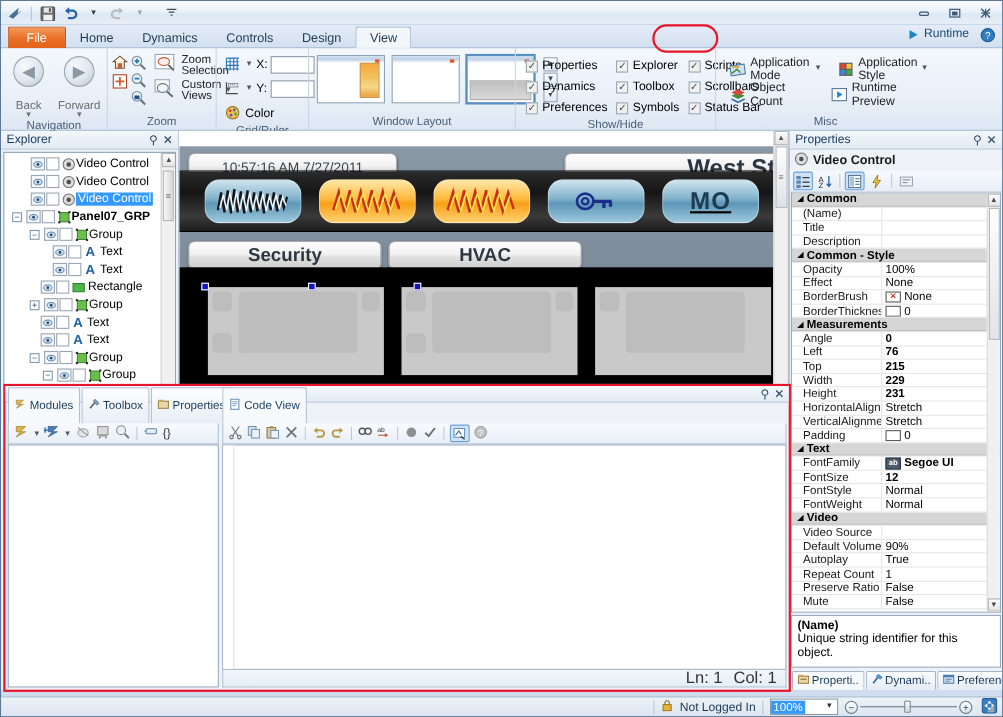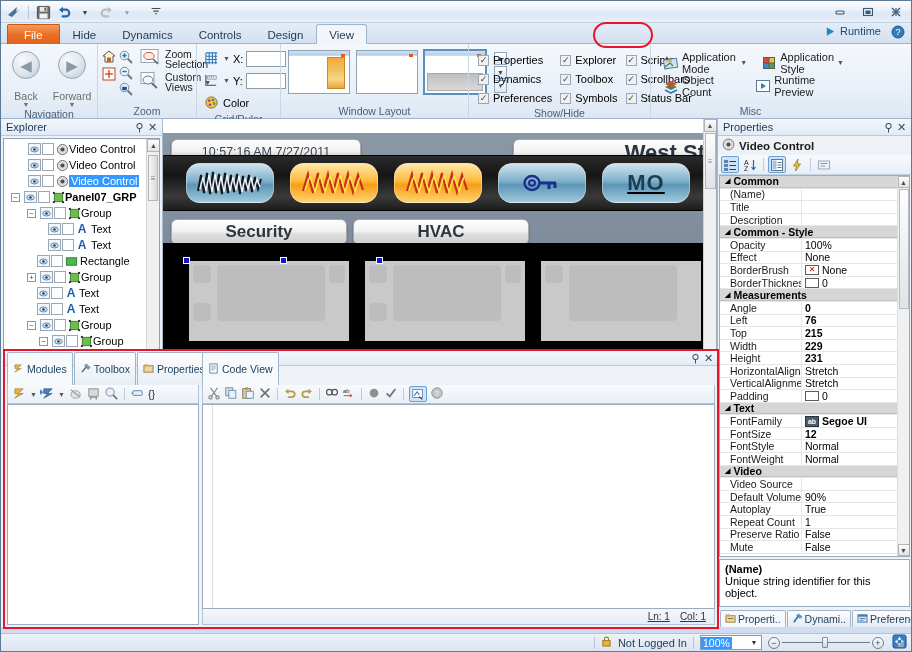--- a/index.html
+++ b/index.html
@@ -281,22 +281,22 @@
   .setab { display:flex; align-items:center; gap:3px; height:16px; padding:16px 5px;
     background:linear-gradient(to bottom,#fdfdfe,#e7eef6); border:1px solid #a3b5c8; border-bottom:none;
     border-radius:2px 2px 0 0; font-size:10.5px; color:#1c3d5c; white-space:nowrap; }
   .setab.active { background:#f7fafd; }
   .se-tool { height:19px; display:flex; align-items:center; gap:3px; padding:0 4px;
     background:linear-gradient(to bottom,#f8fafd,#e8eff7); border:1px solid #b4c3d3; border-top:none; }
   .se-pane { flex:1; background:#fff; border:1px solid #9aacbe; }
   .se-code { flex:1; background:#fff; border:1px solid #9aacbe; display:flex; }
   .se-gutter { width:10px; background:#fff; border-right:1px solid #e0e0e0; }
   .se-status { height:16px; display:flex; align-items:center; justify-content:flex-end; gap:10px;
-    padding-right:8px; font-size:10px; color:#333;
-    background:linear-gradient(to bottom,#f3f7fb,#e5edf6); border:1px solid #b4c3d3; border-top:none;text-decoration:underline; }
+    padding-right:8px; font-size:15px; color:#333;
+    background:linear-gradient(to bottom,#f3f7fb,#e5edf6); border:1px solid #b4c3d3; border-top:none; }
 
   
   .statusbar {
     position:absolute; left:0; right:0; bottom:0; height:18px; display:flex; align-items:center;
     background:linear-gradient(to bottom,#edf2f8,#dbe5f1); border-top:1px solid #b0c2d4;
     font-size:11px; color:#1e3a52; padding:0 4px; gap:6px;
   }
   .sb-sep { width:1px; height:12px; background:#b6c5d5; }
   .zoomsel { display:flex; align-items:center; border:1px solid #8d9aa8; background:#fff; height:15px; }
   .zoomsel .v { background:#3399ff; color:#fff; padding:0 2px; font-size:10.5px; }
@@ -371,21 +371,21 @@
         <svg width="12" height="12" viewBox="0 0 12 12">
             <path d="M2 2 L10 10 M10 2 L2 10" stroke="#3a5a78" stroke-width="1.3"></path>
             <path d="M2 6 H10 M6 2 V10" stroke="#3a5a78" stroke-width="1.1"></path>
           </svg>
       </div>
     </div>
   </div>
 
   <div class="tabstrip">
     <div class="tab file">File</div>
-    <div class="tab">Hide</div>
+    <div class="tab">Home</div>
     <div class="tab">Dynamics</div>
     <div class="tab">Controls</div>
     <div class="tab">Design</div>
     <div class="tab active">View</div>
     <div class="runtime-btn">
       <svg width="11" height="11" viewBox="0 0 12 12">
           <path d="M2 1.5 L10 6 L2 10.5 Z" fill="#1f86c9"></path>
         </svg>
       <span>Runtime</span>
     </div>

